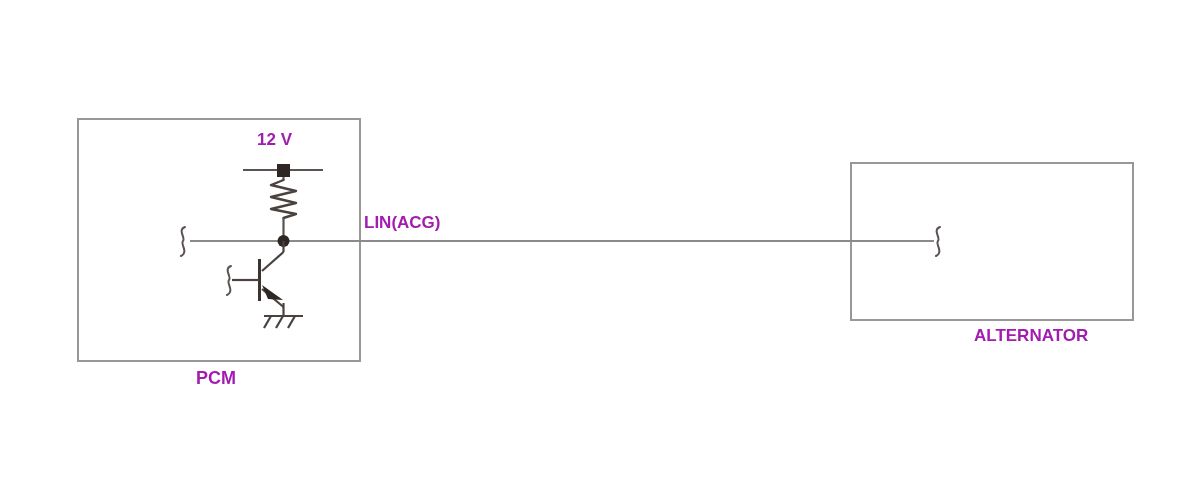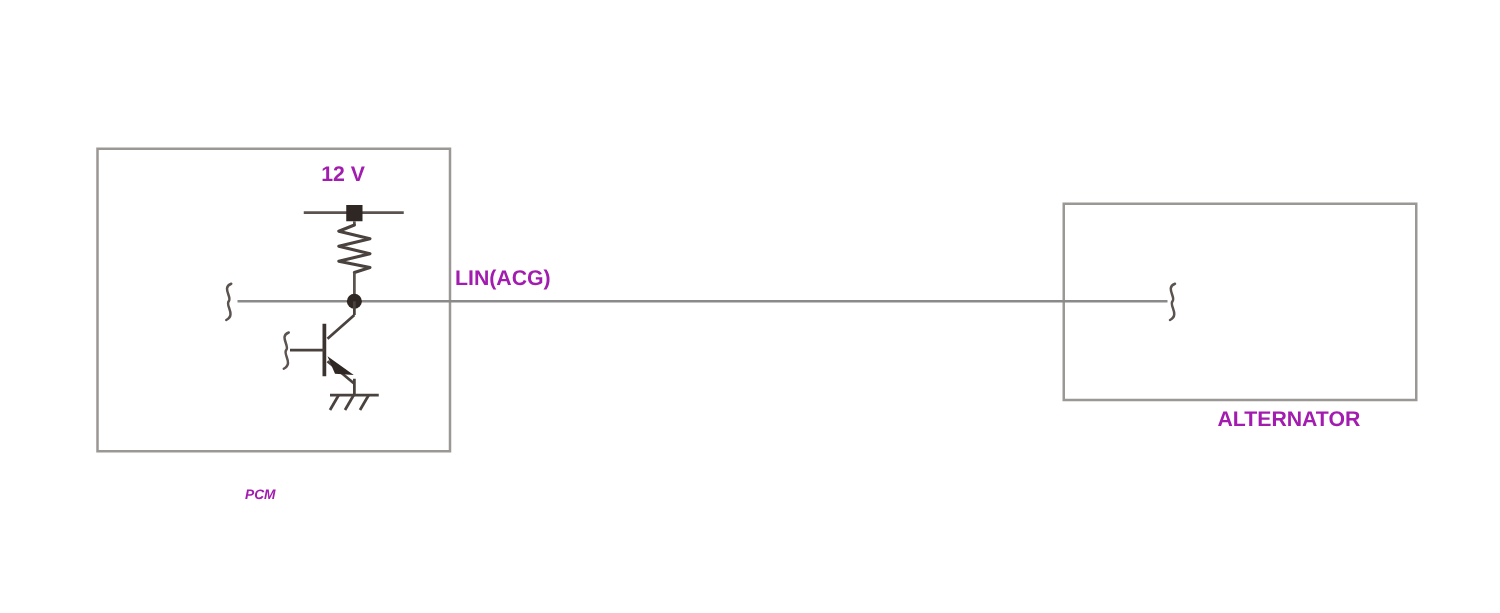--- a/index.html
+++ b/index.html
@@ -38,23 +38,22 @@
     font-size: 17px;
   }
   #label-lin {
     left: 364px;
     top: 214px;
     font-size: 17px;
     text-align: right;
   }
   #label-pcm {
     left: 196px;
-    top: 391px;
-    font-size: 11px;
-    font-style: italic;
+    top: 369px;
+    font-size: 18px;
   }
   #label-alternator {
     left: 930px;
     top: 327px;
     font-size: 17px;
     margin-left: 44px;
   }
 </style>
 </head>
 <body>

